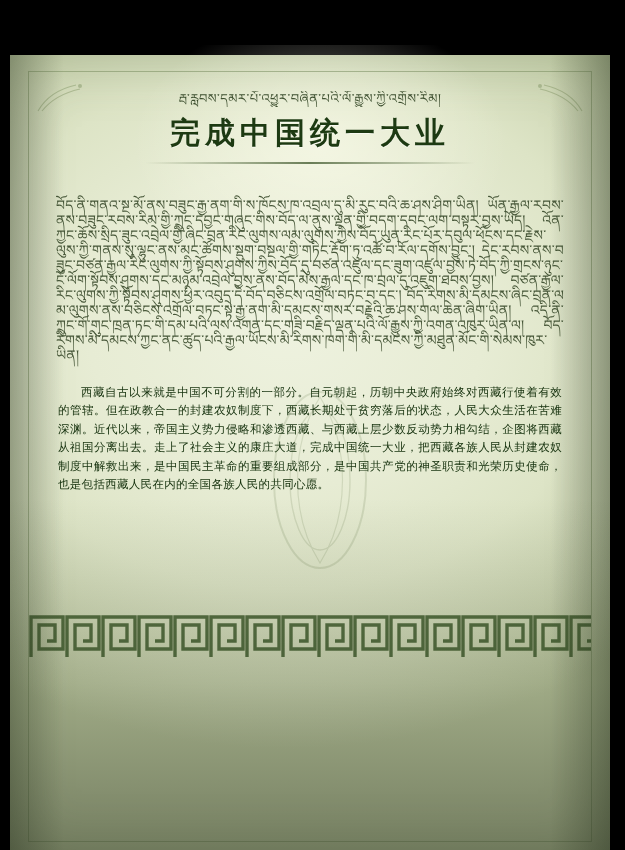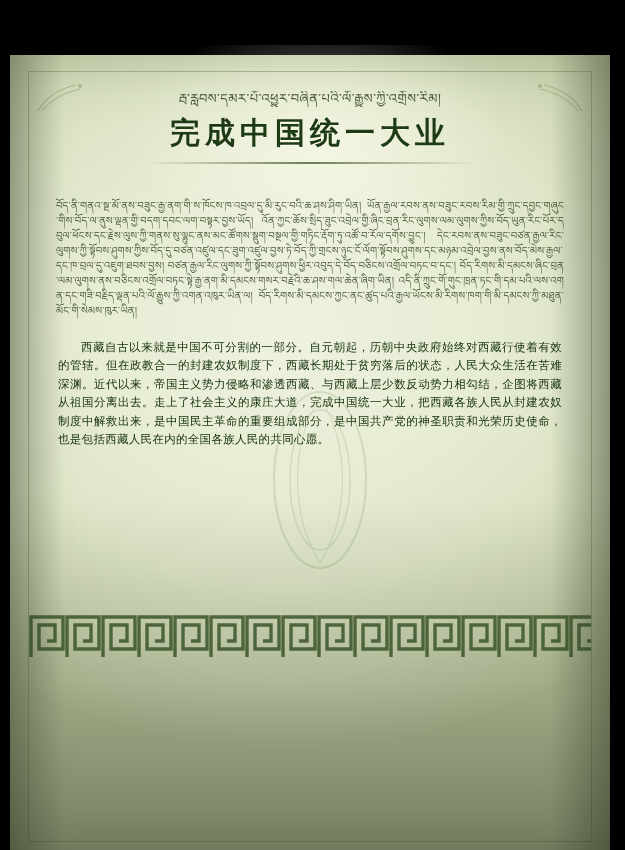--- a/index.html
+++ b/index.html
@@ -94,21 +94,21 @@
     width: 330px;
     height: 2px;
     margin: 8px auto 0 auto;
     background: linear-gradient(to right, rgba(60,85,40,0), rgba(60,85,40,0.75), rgba(60,85,40,0));
   }
 
   
   .tibetan-body {
     margin: 34px 8px 20px 8px;
     font-family: "DejaVu Sans", sans-serif;
-    font-size: 10px;
+    font-size: 14px;
     line-height: 15px;
     color: #3a4b2c;
     text-align: justify;
     word-break: break-all;
     letter-spacing: 0.2px;
     opacity: 0.92;
   }
 
   
   .cn-body {

